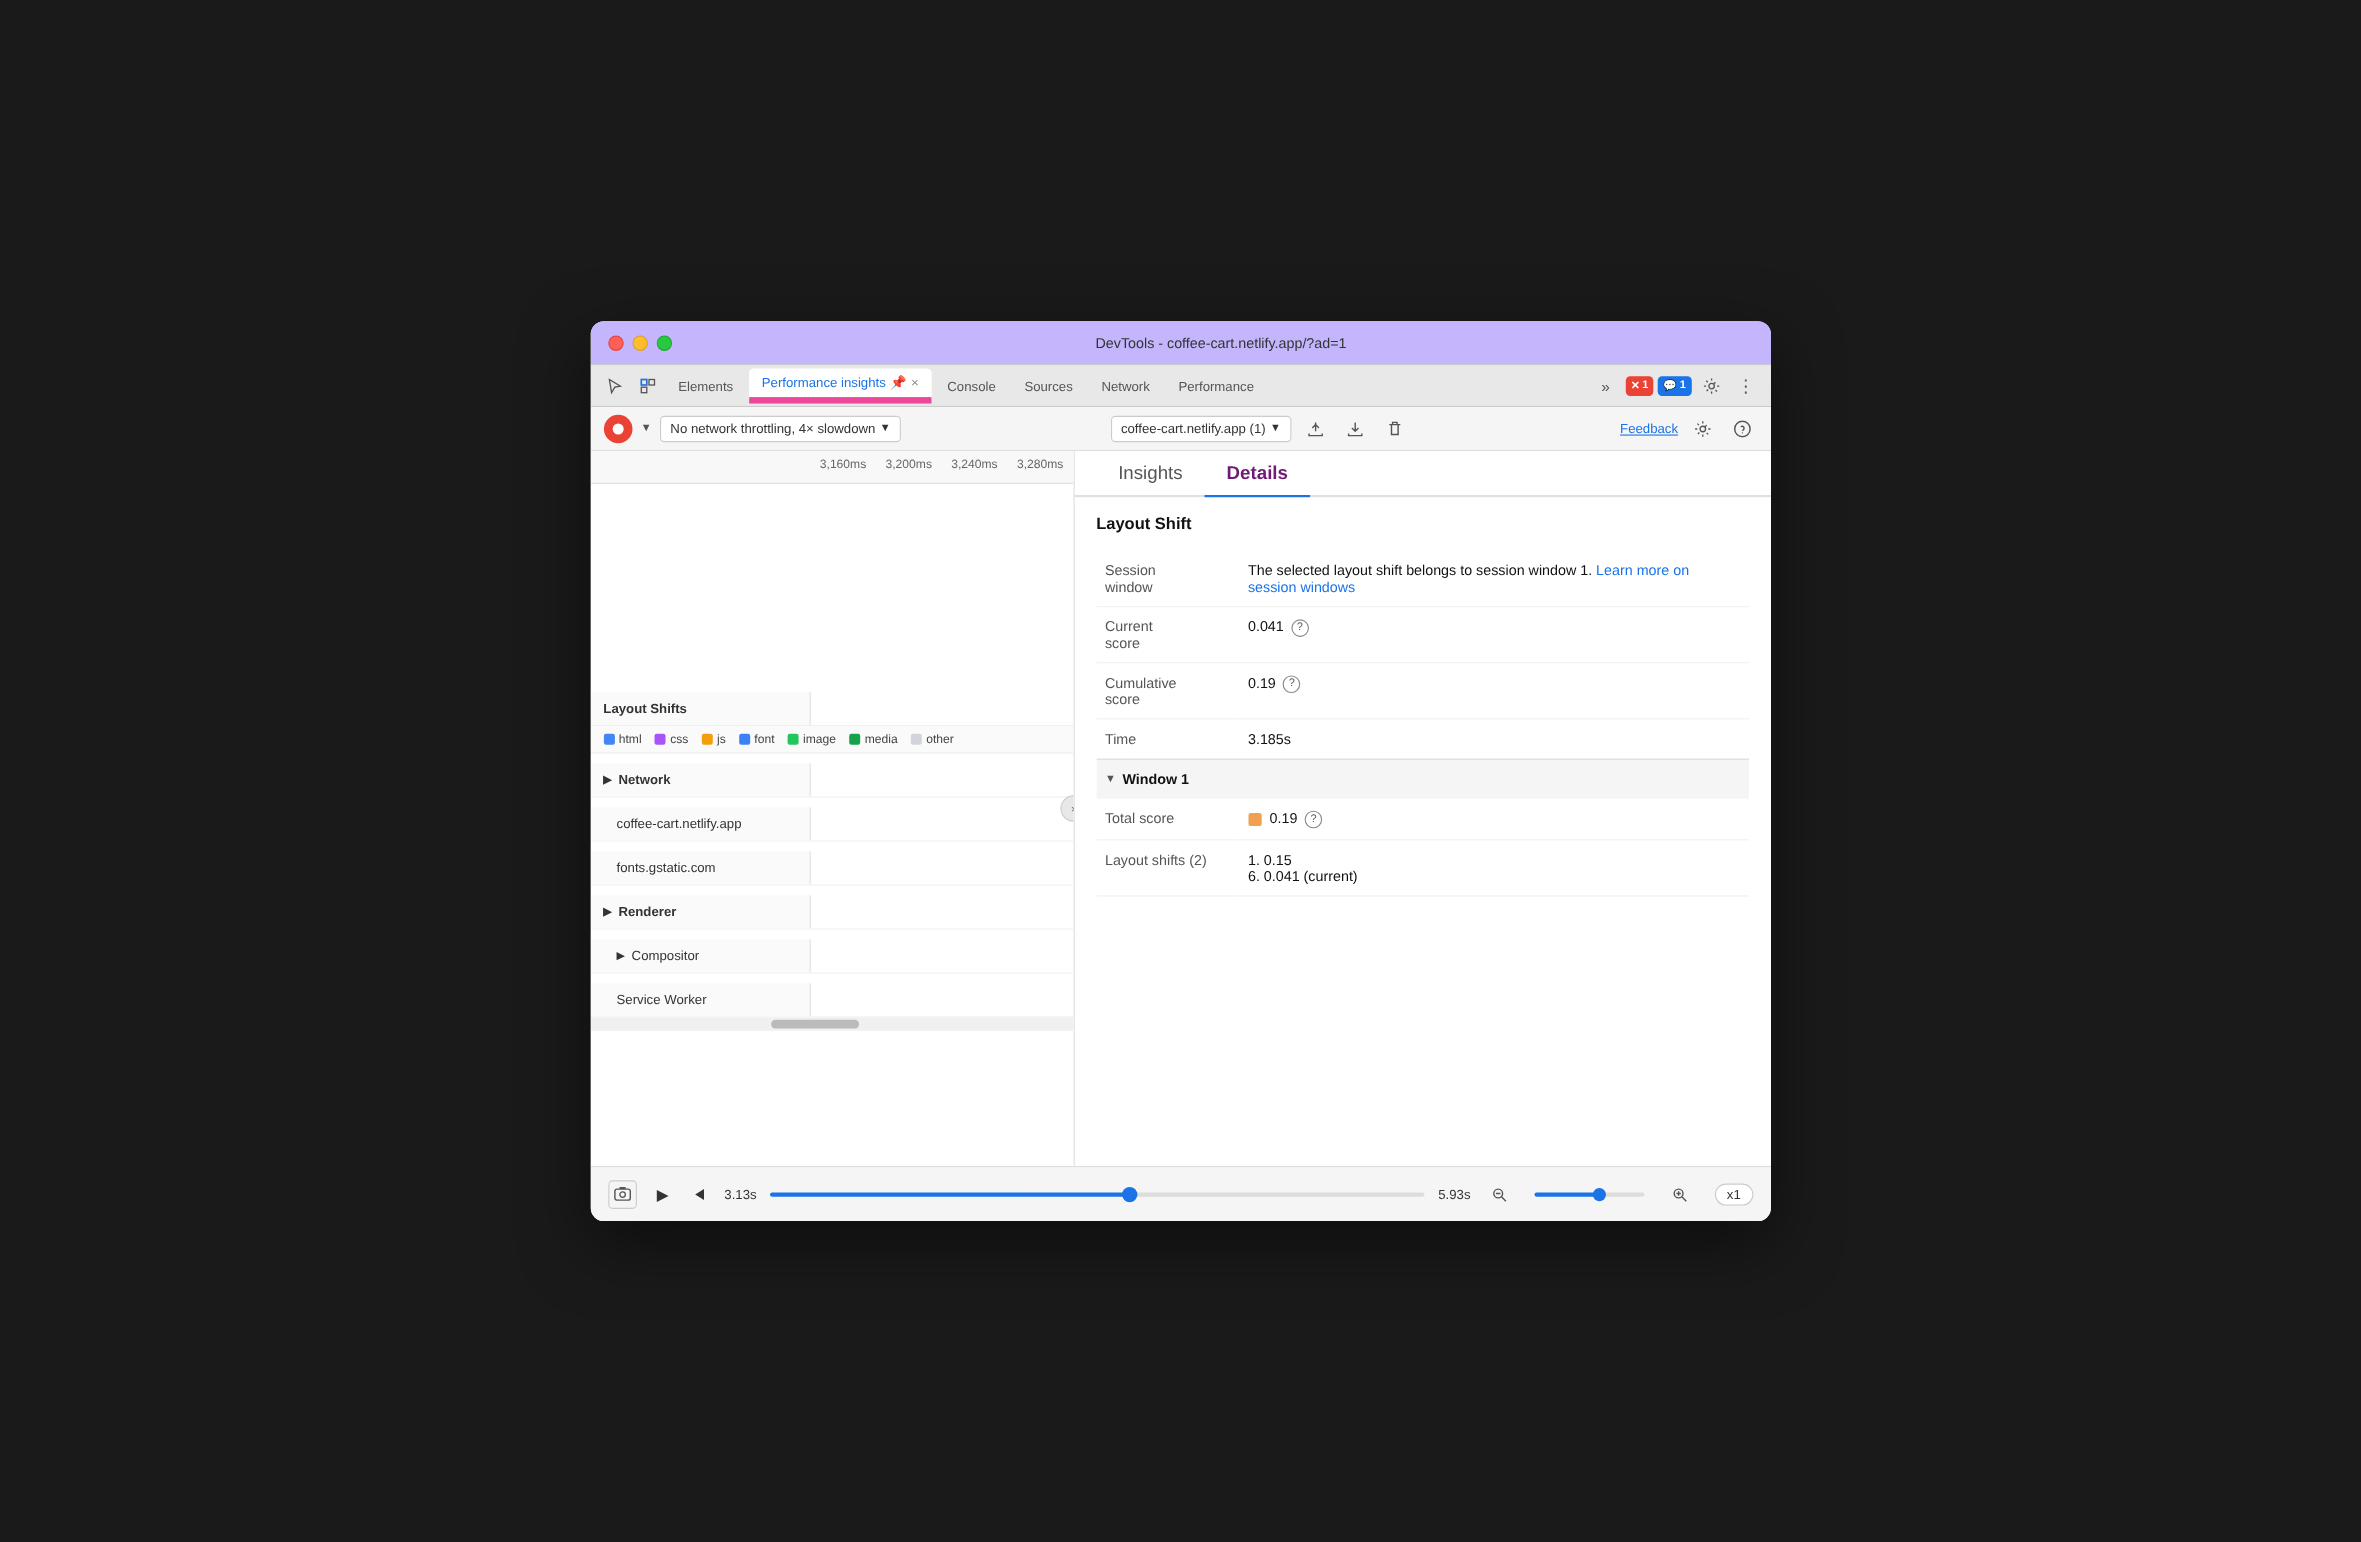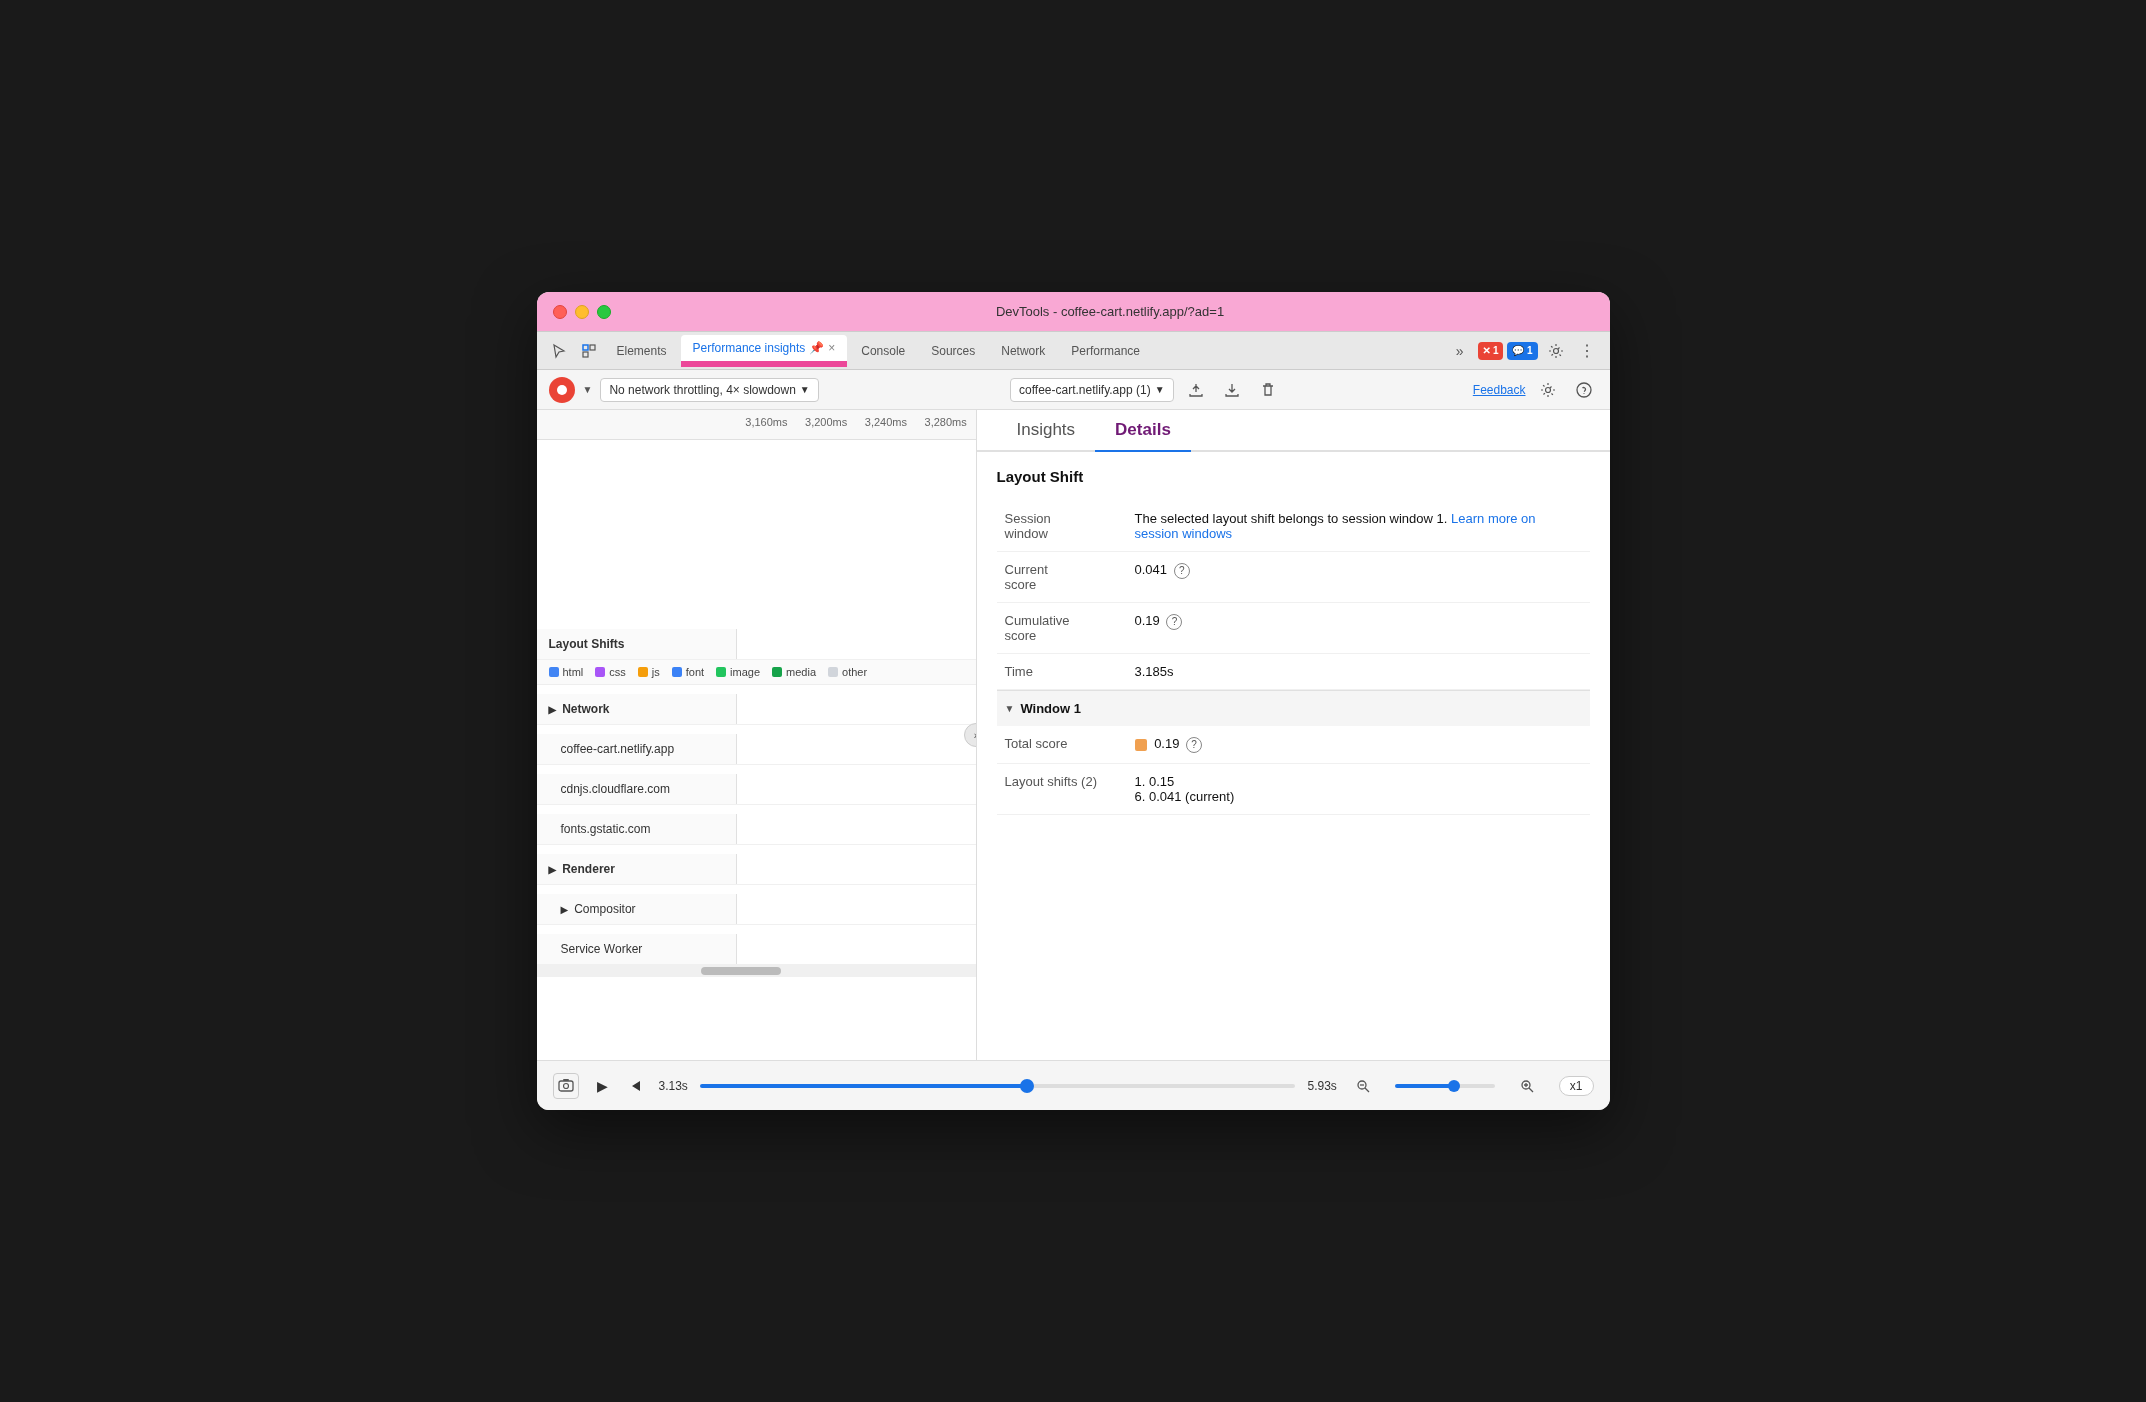--- a/index.html
+++ b/index.html
@@ -12,21 +12,21 @@
       font-family: -apple-system, BlinkMacSystemFont, 'Segoe UI', sans-serif;
     }
     .window {
       width: 1073px;
       background: #f0f0f0;
       border-radius: 12px;
       box-shadow: 0 20px 60px rgba(0,0,0,0.5);
       overflow: hidden;
     }
     .title-bar {
-      background: #f9a8d4;
+      background: #c4b5fd;
       height: 40px;
       display: flex;
       align-items: center;
       padding: 0 16px;
       border-bottom: 1px solid #ccc;
     }
     .traffic-lights {
       display: flex;
       gap: 8px;
       margin-right: 16px;
@@ -714,26 +714,20 @@
         <div class="timeline-row network-row">
           <div class="row-label" style="padding-left:24px;">
             <span>coffee-cart.netlify.app</span>
           </div>
           <div class="row-content" style="position:relative;">
             <div style="position:absolute;top:10px;left:50px;height:16px;width:20px;background:#81c995;border-radius:2px 0 0 2px;"></div>
             <div style="position:absolute;top:10px;left:70px;height:16px;width:140px;background:#34a853;border-radius:0 2px 2px 0;"></div>
           </div>
         </div>
 
-        <div class="timeline-row network-row">
-          <div class="row-label" style="padding-left:24px;">
-            <span>cdnjs.cloudflare.com</span>
-          </div>
-          <div class="row-content"></div>
-        </div>
 
         <div class="timeline-row network-row">
           <div class="row-label" style="padding-left:24px;">
             <span>fonts.gstatic.com</span>
           </div>
           <div class="row-content"></div>
         </div>
 
         <div class="timeline-row renderer-row">
           <div class="row-label bold" style="cursor:pointer;">

